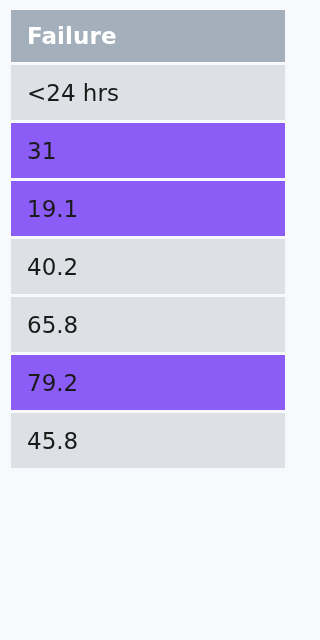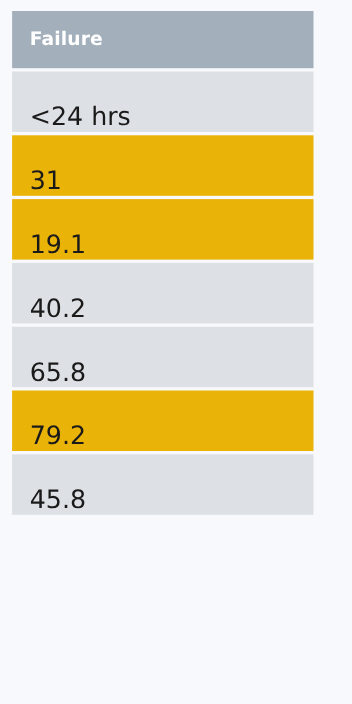--- a/index.html
+++ b/index.html
@@ -16,50 +16,50 @@
   .table-wrap {
     position: absolute;
     left: 11px;
     top: 10px;
     width: 274px;
   }
   .col-header {
     background: #a3b0bc;
     color: #ffffff;
     font-weight: bold;
-    font-size: 17px;
+    font-size: 23px;
     line-height: 31px;
     padding: 11px 16px 10px 16px;
     box-sizing: border-box;
     width: 274px;
     letter-spacing: 0.1px;
   }
   .header-line {
     display: block;
     white-space: nowrap;
   }
   .rows {
     margin-top: 3px;
   }
   .data-row {
     width: 274px;
     height: 55px;
     box-sizing: border-box;
     display: flex;
-    align-items: flex-end;
+    align-items: center;
     padding: 0 16px;
     font-size: 23px;
     color: #1a1a1a;
     margin-bottom: 3px;
   }
   .data-row.odd {
     background: #dde0e4;
   }
   .data-row.even {
-    background: #eab308;
+    background: #8b5cf6;
   }
   .cell-value {
     white-space: nowrap;
   }
 </style>
 </head>
 <body>
 
 <div class="table-wrap">
 

